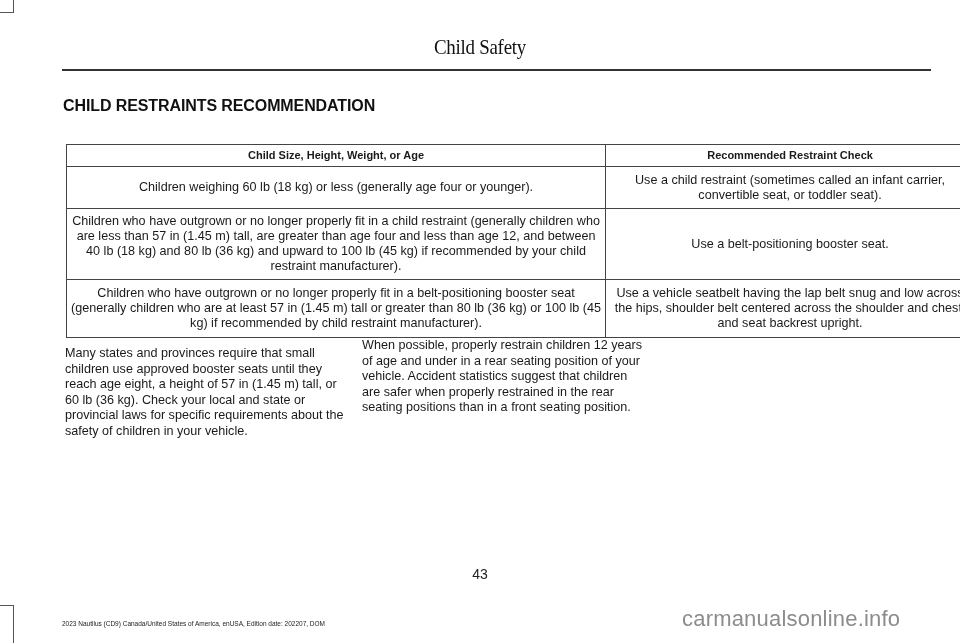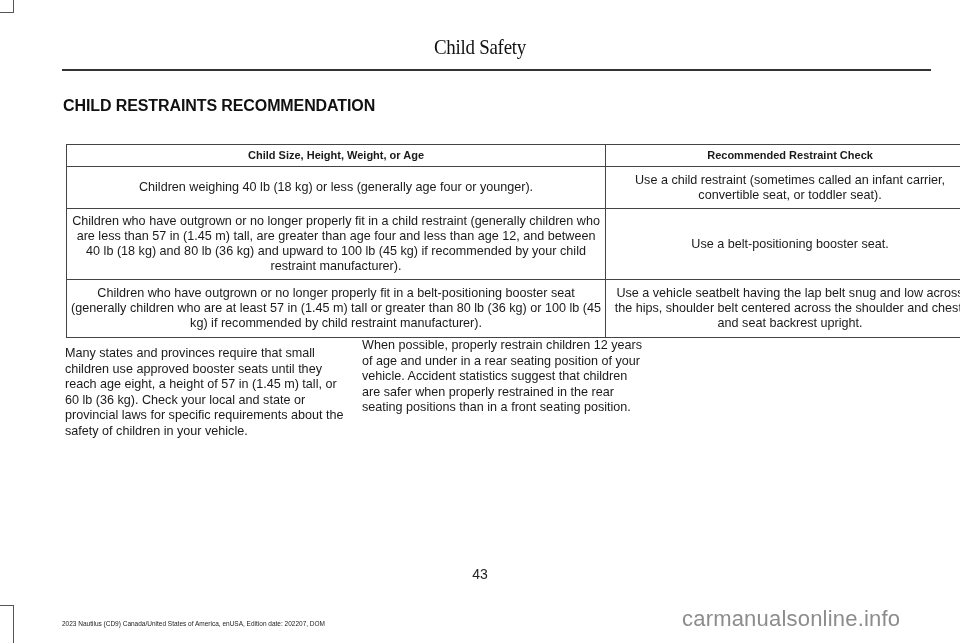--- a/index.html
+++ b/index.html
@@ -142,21 +142,21 @@
       <col class="c2">
     </colgroup>
   <thead>
     <tr>
       <th>Child Size, Height, Weight, or Age</th>
       <th>Recommended Restraint Check</th>
     </tr>
   </thead>
   <tbody>
     <tr class="row-1">
-      <td>Children weighing 40 lb (18 kg) or less (generally age four or younger).</td>
+      <td>Children weighing 60 lb (18 kg) or less (generally age four or younger).</td>
       <td>Use a child restraint (sometimes called an infant carrier, convertible seat, or toddler seat).</td>
     </tr>
     <tr class="row-2">
       <td>Children who have outgrown or no longer properly fit in a child restraint (generally children who are less than 57 in (1.45 m) tall, are greater than age four and less than age 12, and between 40 lb (18 kg) and 80 lb (36 kg) and upward to 100 lb (45 kg) if recommended by your child restraint manufacturer).</td>
       <td>Use a belt-positioning booster seat.</td>
     </tr>
     <tr class="row-3">
       <td>Children who have outgrown or no longer properly fit in a belt-positioning booster seat (generally children who are at least 57 in (1.45 m) tall or greater than 80 lb (36 kg) or 100 lb (45 kg) if recommended by child restraint manufacturer).</td>
       <td>Use a vehicle seatbelt having the lap belt snug and low across the hips, shoulder belt centered across the shoulder and chest, and seat backrest upright.</td>
     </tr>

